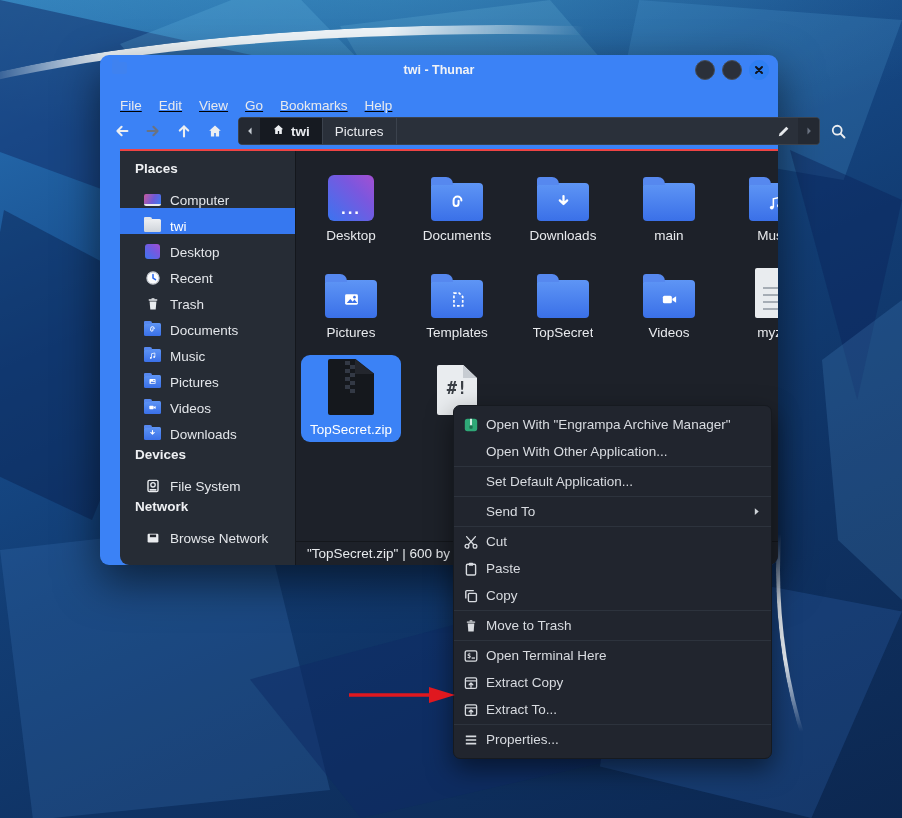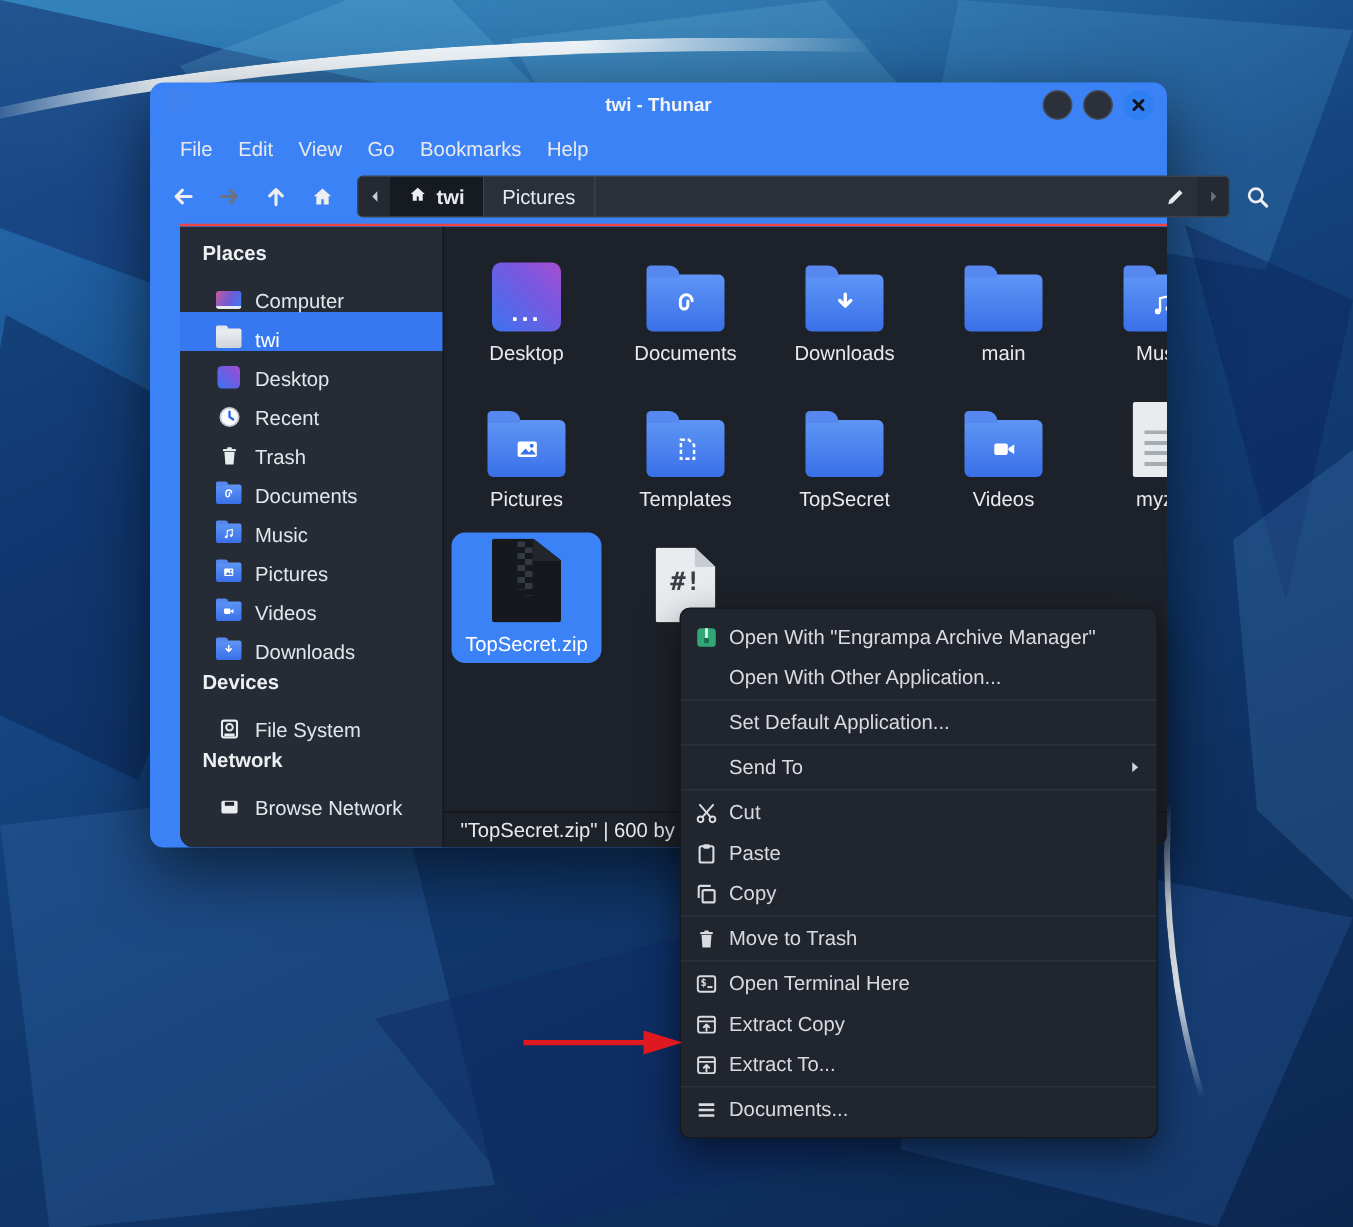--- a/index.html
+++ b/index.html
@@ -35,21 +35,21 @@
     background:#3f82f0; border-radius:2px; }
   .win-icon::before { content:""; position:absolute; top:-3px; left:0; width:7px; height:3px;
     background:#3f82f0; border-radius:2px 2px 0 0; }
   .title { position:absolute; left:0; right:0; top:0; height:30px; line-height:30px;
     text-align:center; color:#f1f3f6; font-size:12.5px; font-weight:bold; }
   .winbtns { position:absolute; right:9px; top:5px; display:flex; gap:7px; }
   .wbtn { width:20px; height:20px; border-radius:50%; background:#2b303a;
     border:1px solid #454d59; position:relative; }
   .wbtn.close { background:#2f7ff2; border-color:#2f7ff2; }
   .menubar { position:absolute; top:30px; left:0; right:0; height:28px;
-    display:flex; align-items:center; padding-left:20px; gap:17px; }
+    display:flex; align-items:flex-end; padding-left:20px; gap:17px;text-decoration:underline; }
   .menubar span { font-size:13.5px; color:#e8eaee; }
   .toolbar { position:absolute; top:58px; left:0; right:0; height:36px; }
   .tbtn { position:absolute; top:4px; width:28px; height:28px;
     display:flex; align-items:center; justify-content:center; }
   .pathbar { position:absolute; left:138px; top:4px; width:582px; height:28px;
     background:#2a303a; border:1px solid #3b424d; border-radius:4px;
     display:flex; align-items:stretch; overflow:hidden; }
   .pb-chev { width:21px; display:flex; align-items:center; justify-content:center;
     background:#242932; }
   .pb-seg { display:flex; align-items:center; justify-content:center; gap:6px;
@@ -595,21 +595,21 @@
       </span>
       <span>Extract To...</span>
     </div>
     <div class="ctx-sep"></div>
     <div class="ctx-item">
       <span class="mi">
         <svg width="16" height="16" viewBox="0 0 16 16">
           <path d="M2.8 4.4h10.4M2.8 8h10.4M2.8 11.6h10.4" stroke="#d8dbe0" stroke-width="1.7"></path>
         </svg>
       </span>
-      <span>Documents...</span>
+      <span>Properties...</span>
     </div>
   </div>
 
 <div class="anno">
   <svg width="112" height="20" viewBox="0 0 112 20">
     <line x1="4" y1="10" x2="86" y2="10" stroke="#e0181f" stroke-width="3.5"></line>
     <polygon points="84,2 110,10 84,18" fill="#e0181f"></polygon>
   </svg>
 </div>
 

